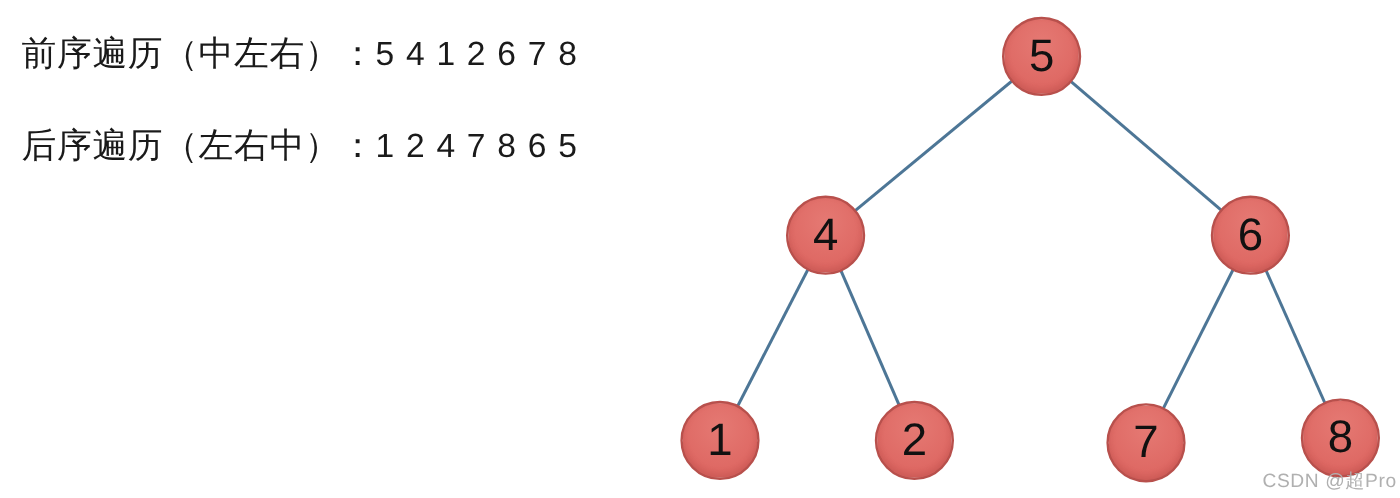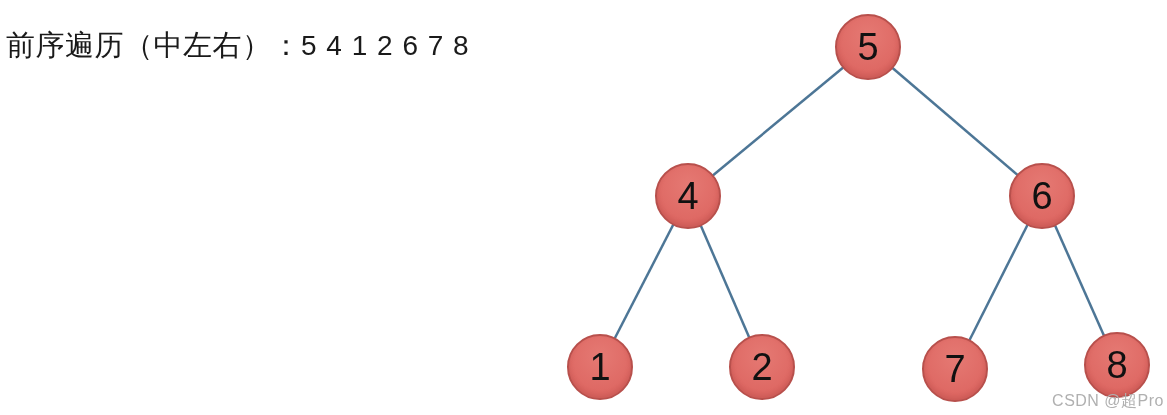--- a/index.html
+++ b/index.html
@@ -7,21 +7,21 @@
   .canvas {
     position: relative;
     width: 1167px;
     height: 415px;
     background: #ffffff;
     overflow: hidden;
     font-family: "Liberation Sans", "DejaVu Sans", sans-serif;
   }
   .traversals {
     position: absolute;
-    left: 6px;
+    left: 18px;
     top: 28px;
   }
   .trav-row {
     display: block;
     height: 34px;
     line-height: 34px;
     margin-bottom: 43px;
     white-space: nowrap;
     color: #1a1a1a;
     font-size: 29px;
@@ -65,20 +65,23 @@
 </style>
 </head>
 <body>
 
 <div class="canvas">
 
   <div class="traversals">
     <div class="trav-row">
       <span class="trav-label">前序遍历（中左右）：</span><span class="trav-seq">5 4 1 2 6 7 8</span>
     </div>
+    <div class="trav-row">
+      <span class="trav-label">后序遍历（左右中）：</span><span class="trav-seq">1 2 4 7 8 6 5</span>
+    </div>
   </div>
 
   <svg class="edges-svg">
       <line x1="868" y1="47" x2="688" y2="196" stroke="#4d7696" stroke-width="2.5"></line>
       <line x1="868" y1="47" x2="1042" y2="196" stroke="#4d7696" stroke-width="2.5"></line>
       <line x1="688" y1="196" x2="600" y2="367" stroke="#4d7696" stroke-width="2.5"></line>
       <line x1="688" y1="196" x2="762" y2="367" stroke="#4d7696" stroke-width="2.5"></line>
       <line x1="1042" y1="196" x2="955" y2="369" stroke="#4d7696" stroke-width="2.5"></line>
       <line x1="1042" y1="196" x2="1117" y2="365" stroke="#4d7696" stroke-width="2.5"></line>
     </svg>

